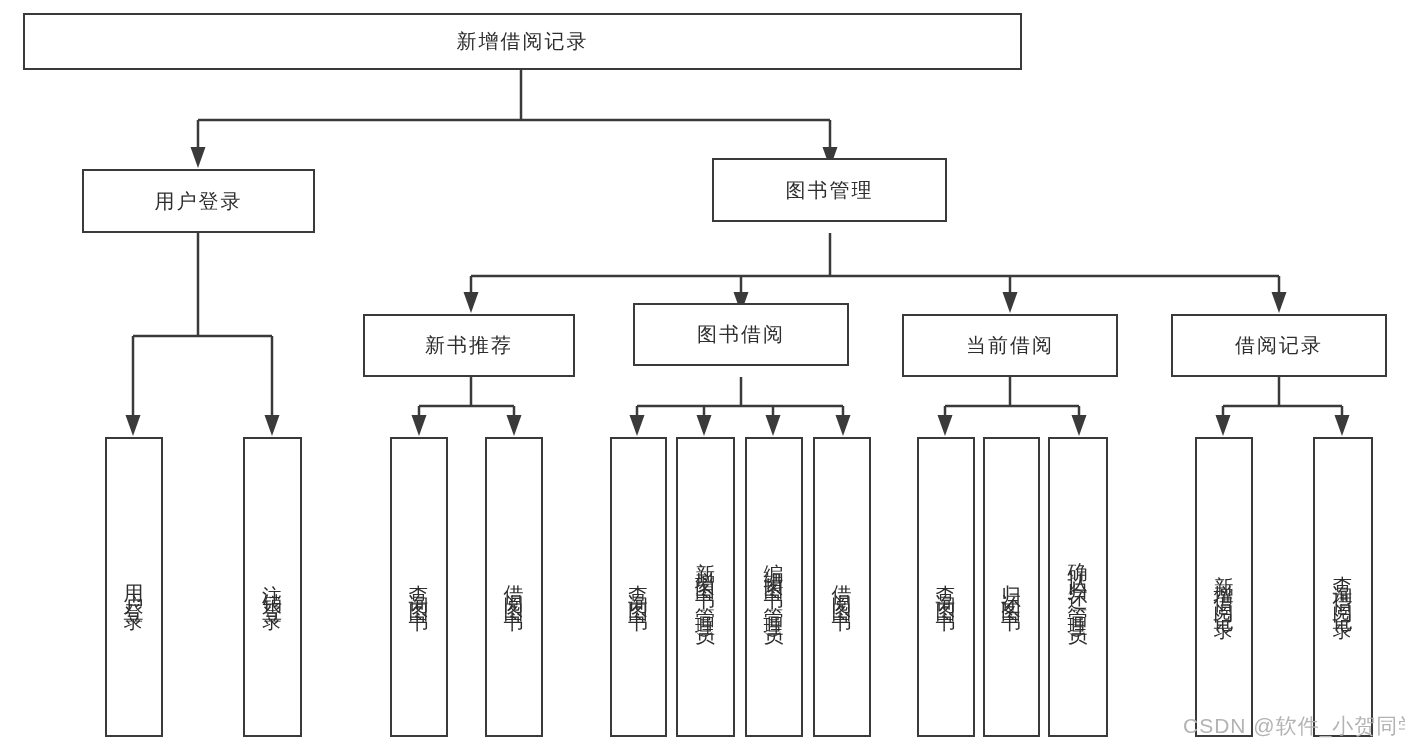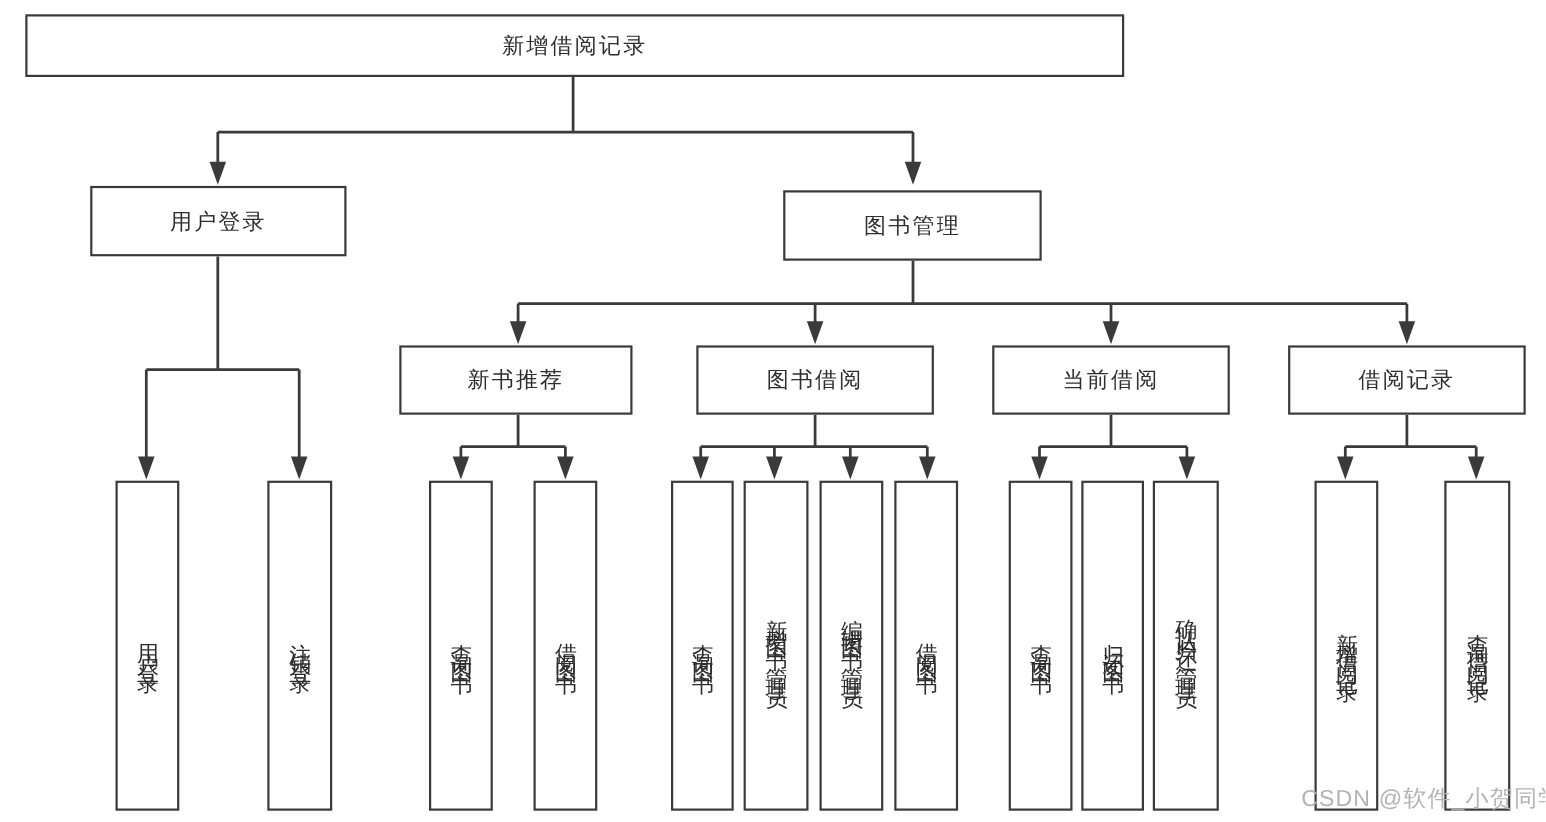--- a/index.html
+++ b/index.html
@@ -119,28 +119,28 @@
     </g>
   </svg>
 
   <div class="node root" style="left:23px; top:13px; width:999px; height:57px;">
     <span class="h-label">新增借阅记录</span>
   </div>
 
   <div class="node" style="left:82px; top:169px; width:233px; height:64px;">
     <span class="h-label">用户登录</span>
   </div>
-  <div class="node" style="left:712px; top:173px; width:235px; height:64px;">
+  <div class="node" style="left:712px; top:158px; width:235px; height:64px;">
     <span class="h-label">图书管理</span>
   </div>
 
   <div class="node" style="left:363px; top:314px; width:212px; height:63px;">
     <span class="h-label">新书推荐</span>
   </div>
-  <div class="node" style="left:633px; top:314px; width:216px; height:63px;">
+  <div class="node" style="left:633px; top:303px; width:216px; height:63px;">
     <span class="h-label">图书借阅</span>
   </div>
   <div class="node" style="left:1171px; top:314px; width:216px; height:63px;">
     <span class="h-label">借阅记录</span>
   </div>
   <div class="node" style="left:902px; top:314px; width:216px; height:63px;">
     <span class="h-label">当前借阅</span>
   </div>
 
   <div class="node" style="left:105px; top:437px; width:58px; height:300px;">

